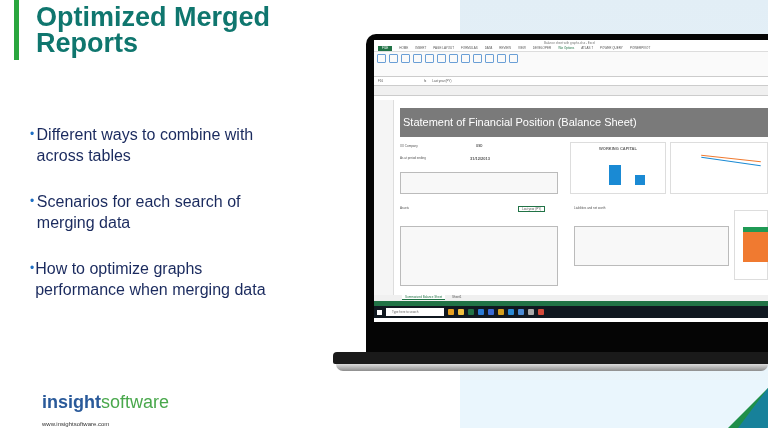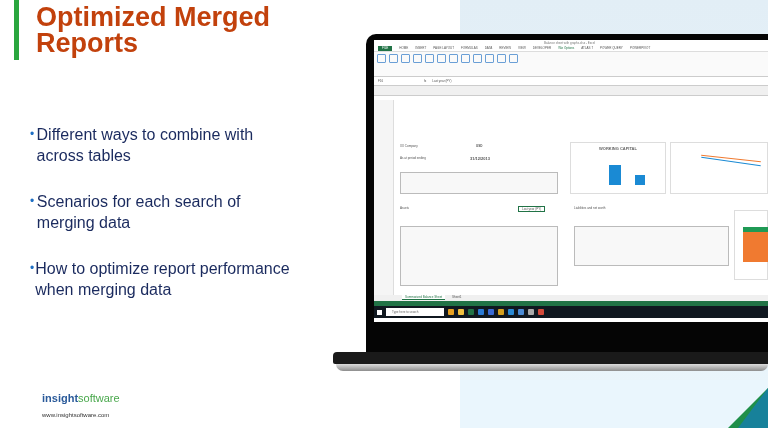--- a/index.html
+++ b/index.html
@@ -2,26 +2,26 @@
 <html><head>
 <meta charset="utf-8">
 <style>
 *{box-sizing:border-box;margin:0;padding:0}
 body{width:768px;height:428px;overflow:hidden;background:#fff;font-family:"Liberation Sans",sans-serif;position:relative}
 .bgpanel{position:absolute;left:460px;top:0;width:308px;height:428px;background:linear-gradient(180deg,#e2eef6,#eaf5fb)}
 .bgpanel2{position:absolute;left:460px;top:380px;width:308px;height:48px;background:#eaf6fd}
 .tri{position:absolute;right:0;bottom:0;width:0;height:0;border-left:40px solid transparent;border-bottom:40px solid #1f8f4a}
 .tri2{position:absolute;right:0;bottom:0;width:0;height:0;border-left:30px solid transparent;border-bottom:40px solid #167fa8;opacity:.85}
 .accent{position:absolute;left:14px;top:0;width:5px;height:60px;background:#2aa63e}
-.title{position:absolute;left:36px;top:4px;color:#c2410c;font-weight:bold;font-size:27px;line-height:26px}
+.title{position:absolute;left:36px;top:4px;color:#0f766e;font-weight:bold;font-size:27px;line-height:26px}
 .bullets{position:absolute;left:30px;top:124px;color:#1a2a5e;font-size:16px;line-height:21px}
 .bullet{display:flex;margin-bottom:25px}
 .bullet .dot{color:#1e6fc4;width:8px;font-size:12px}
 .logo{position:absolute;left:42px;top:392px}
-.logo .name{font-size:11px;font-weight:bold;color:#2a5a9a}
+.logo .name{font-size:18px;font-weight:bold;color:#2a5a9a}
 .logo .name span{color:#49a84c;font-weight:normal}
 .logo .url{font-size:6px;color:#333;margin-top:8px}
 
 .lid{position:absolute;left:366px;top:34px;width:402px;height:328px;background:#050505;border-radius:10px 0 0 0}
 .base{position:absolute;left:333px;top:352px;width:435px;height:12px;background:#1a1a1a;border-radius:4px 0 0 2px}
 .base2{position:absolute;left:336px;top:364px;width:432px;height:7px;background:linear-gradient(180deg,#dcdcdc,#8d8d8d);border-radius:0 0 8px 8px}
 .screen{position:absolute;left:374px;top:40px;width:394px;height:282px;background:#fff;overflow:hidden;font-size:4px;color:#555}
 .qat{height:6px;background:#fff;position:relative}
 .qat .t{position:absolute;left:170px;top:1px;font-size:3px;color:#777}
 .tabs{height:6px;background:#fff;display:flex;gap:7px;padding-left:4px;border-bottom:1px solid #ddd}
@@ -61,21 +61,21 @@
   <div class="bullet">
       <span class="dot">•</span>
       <span>Different ways to combine with across tables</span>
     </div>
   <div class="bullet">
       <span class="dot">•</span>
       <span>Scenarios for each search of merging data</span>
     </div>
   <div class="bullet">
       <span class="dot">•</span>
-      <span>How to optimize report performance when merging data</span>
+      <span>How to optimize graphs performance when merging data</span>
     </div>
 </div>
 
 <div class="logo">
   <div class="name"><span style="color:#2a5a9a;font-weight:bold">insight</span><span>software</span></div>
   <div class="url">www.insightsoftware.com</div>
 </div>
 
 <div class="lid"></div>
 <div class="base"></div>
@@ -115,20 +115,21 @@
     <div class="ic"></div>
   </div>
   <div class="fbar">
     <span style="width:40px">F16</span>
     <span>fx</span>
     <span>Last year (PY)</span>
   </div>
   <div class="colhdr"></div>
   <div class="sheet">
     <div class="rowhdr"></div>
+    <div class="banner">Statement of Financial Position (Balance Sheet)</div>
     <div style="position:absolute;left:26px;top:44px;font-size:3px">XX Company</div>
     <div style="position:absolute;left:102px;top:44px;font-size:3px;font-weight:bold">USD</div>
     <div style="position:absolute;left:26px;top:56px;font-size:3px">As at period ending</div>
     <div style="position:absolute;left:96px;top:56px;font-size:4px;font-weight:bold">31/12/2013</div>
     <div class="tbl" style="left:26px;top:72px;width:158px;height:22px"></div>
     <div style="position:absolute;left:26px;top:106px;font-size:3px">Assets</div>
     <div style="position:absolute;left:144px;top:106px;font-size:3px;border:1px solid #217346;padding:0 3px">Last year (PY)</div>
     <div class="tbl" style="left:26px;top:126px;width:158px;height:60px"></div>
     <div style="position:absolute;left:200px;top:106px;font-size:3px">Liabilities and net worth</div>
     <div class="tbl" style="left:200px;top:126px;width:155px;height:40px"></div>

